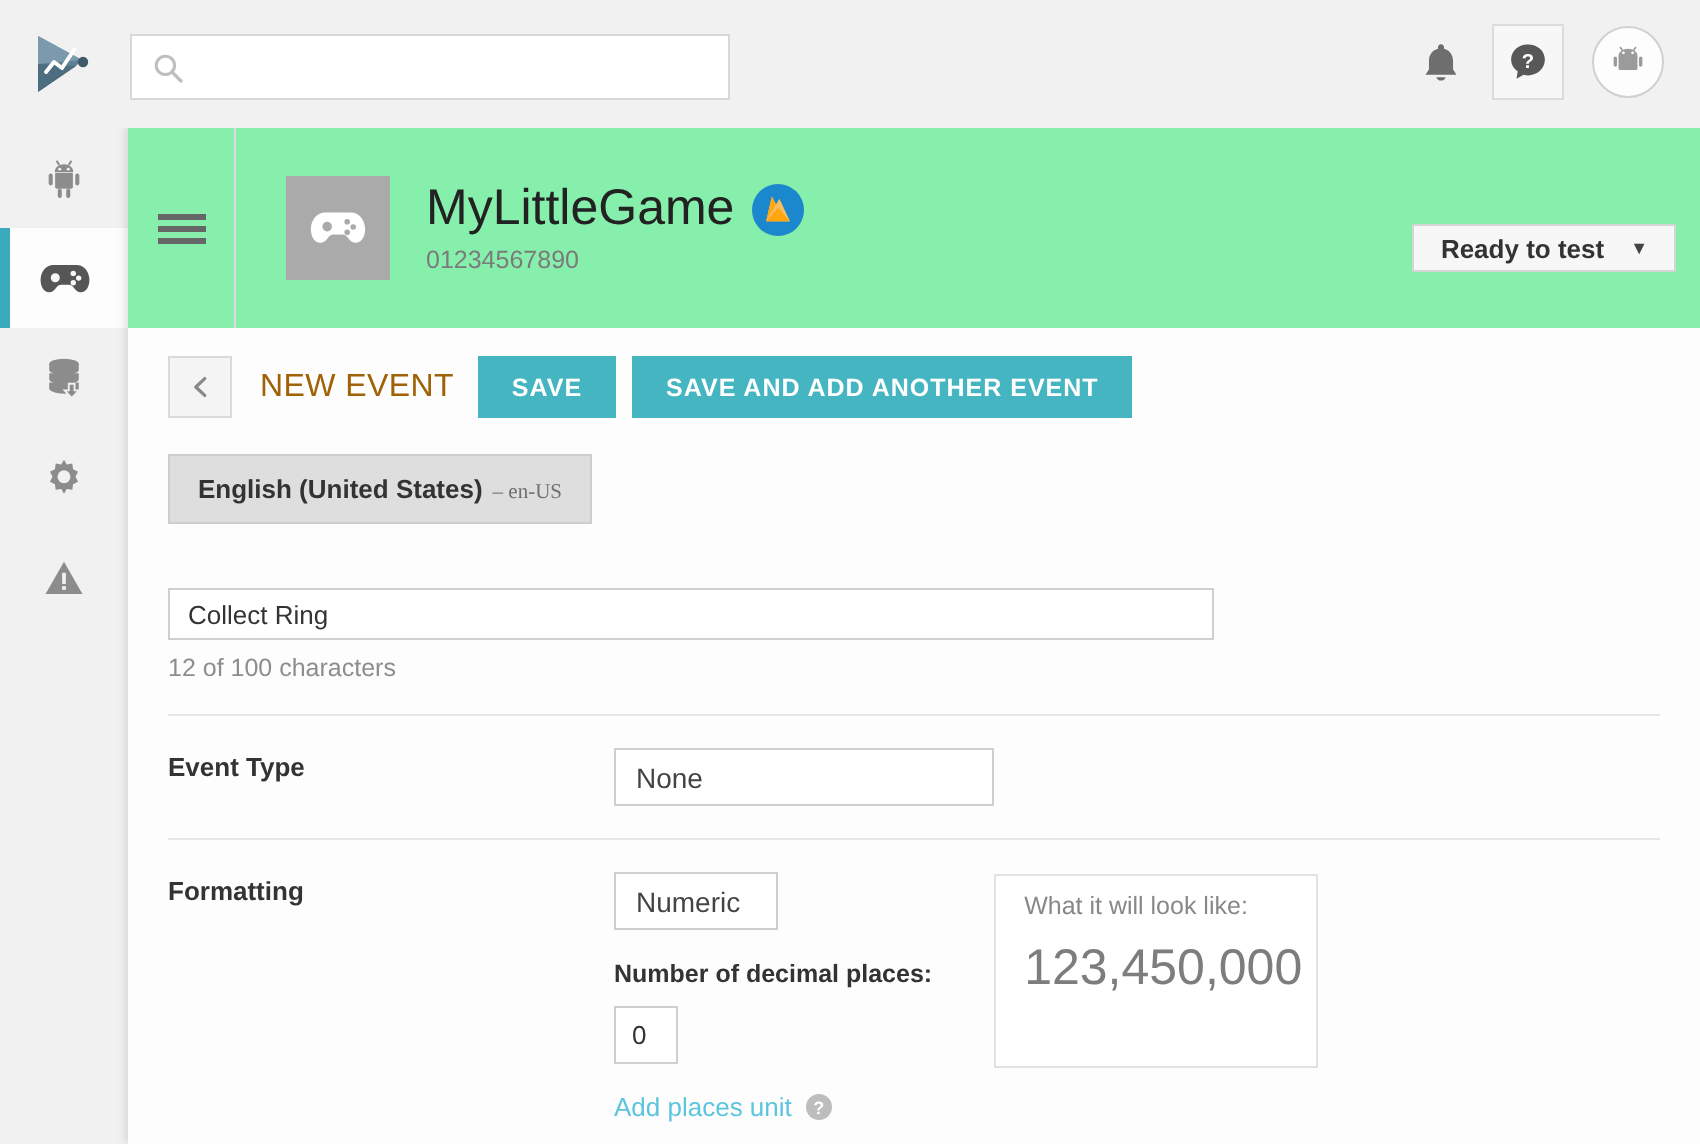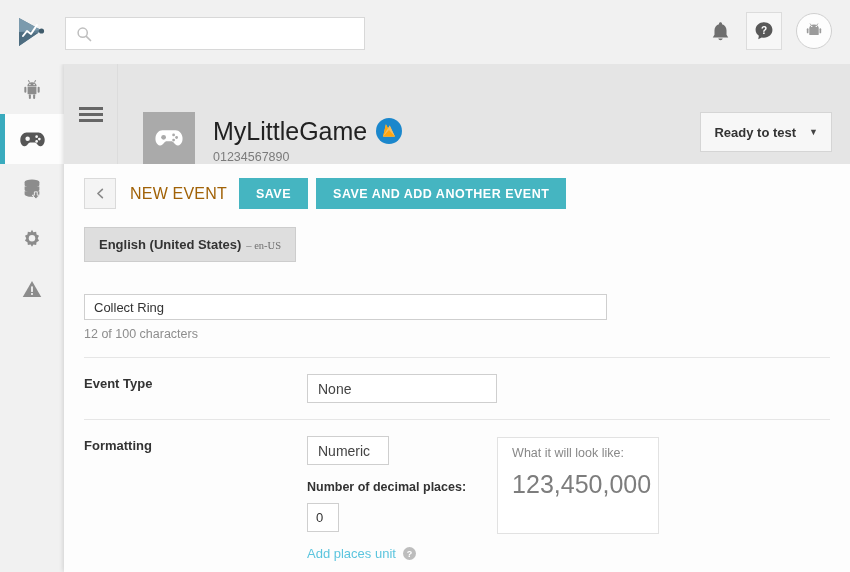--- a/index.html
+++ b/index.html
@@ -70,22 +70,22 @@
   }
 
   
   .card {
     position: absolute; left: 64px; top: 64px;
     width: 786px; height: 508px;
     background: #fdfdfd;
     box-shadow: -2px 0 4px rgba(0,0,0,.08), 0 -2px 4px rgba(0,0,0,.05);
   }
   .card-header {
-    position: relative; height: 100px; background: #e5e5e5;
-    display: flex; align-items: flex-end;
+    position: relative; height: 100px; background: #86efac;
+    display: flex; align-items: center;
   }
   .hamburger {
     width: 54px; height: 100px;
     display: flex; align-items: center; justify-content: center;
     cursor: pointer;
     border-right: 1px solid #dcdcdc;
   }
   .hamburger span {
     display: block; width: 24px; height: 3px; background: #666; margin: 3px 0;
   }
@@ -95,22 +95,22 @@
     display: flex; align-items: center; justify-content: center;
   }
   .app-meta { margin-left: 18px; }
   .app-title {
     font-size: 25px; color: #222; font-weight: normal;
     display: flex; align-items: center; gap: 9px; line-height: 1.1;
   }
   .firebase-badge { width: 26px; height: 26px; }
   .app-sub { font-size: 12.5px; color: #7b7b7b; margin-top: 5px; }
   .status-dropdown {
-    position: absolute; right: 18px; top: 48px;
-    height: 40px; padding: 0 13px;
+    position: absolute; right: 12px; top: 48px;
+    height: 24px; padding: 0 13px;
     border: 1px solid #d5d5d5; background: #f7f7f7;
     display: flex; align-items: center; gap: 13px;
     font-size: 13px; font-weight: bold; color: #333;
     cursor: pointer;
   }
   .caret { font-size: 9px; color: #444; }
 
   
   .action-row {
     display: flex; align-items: center;

